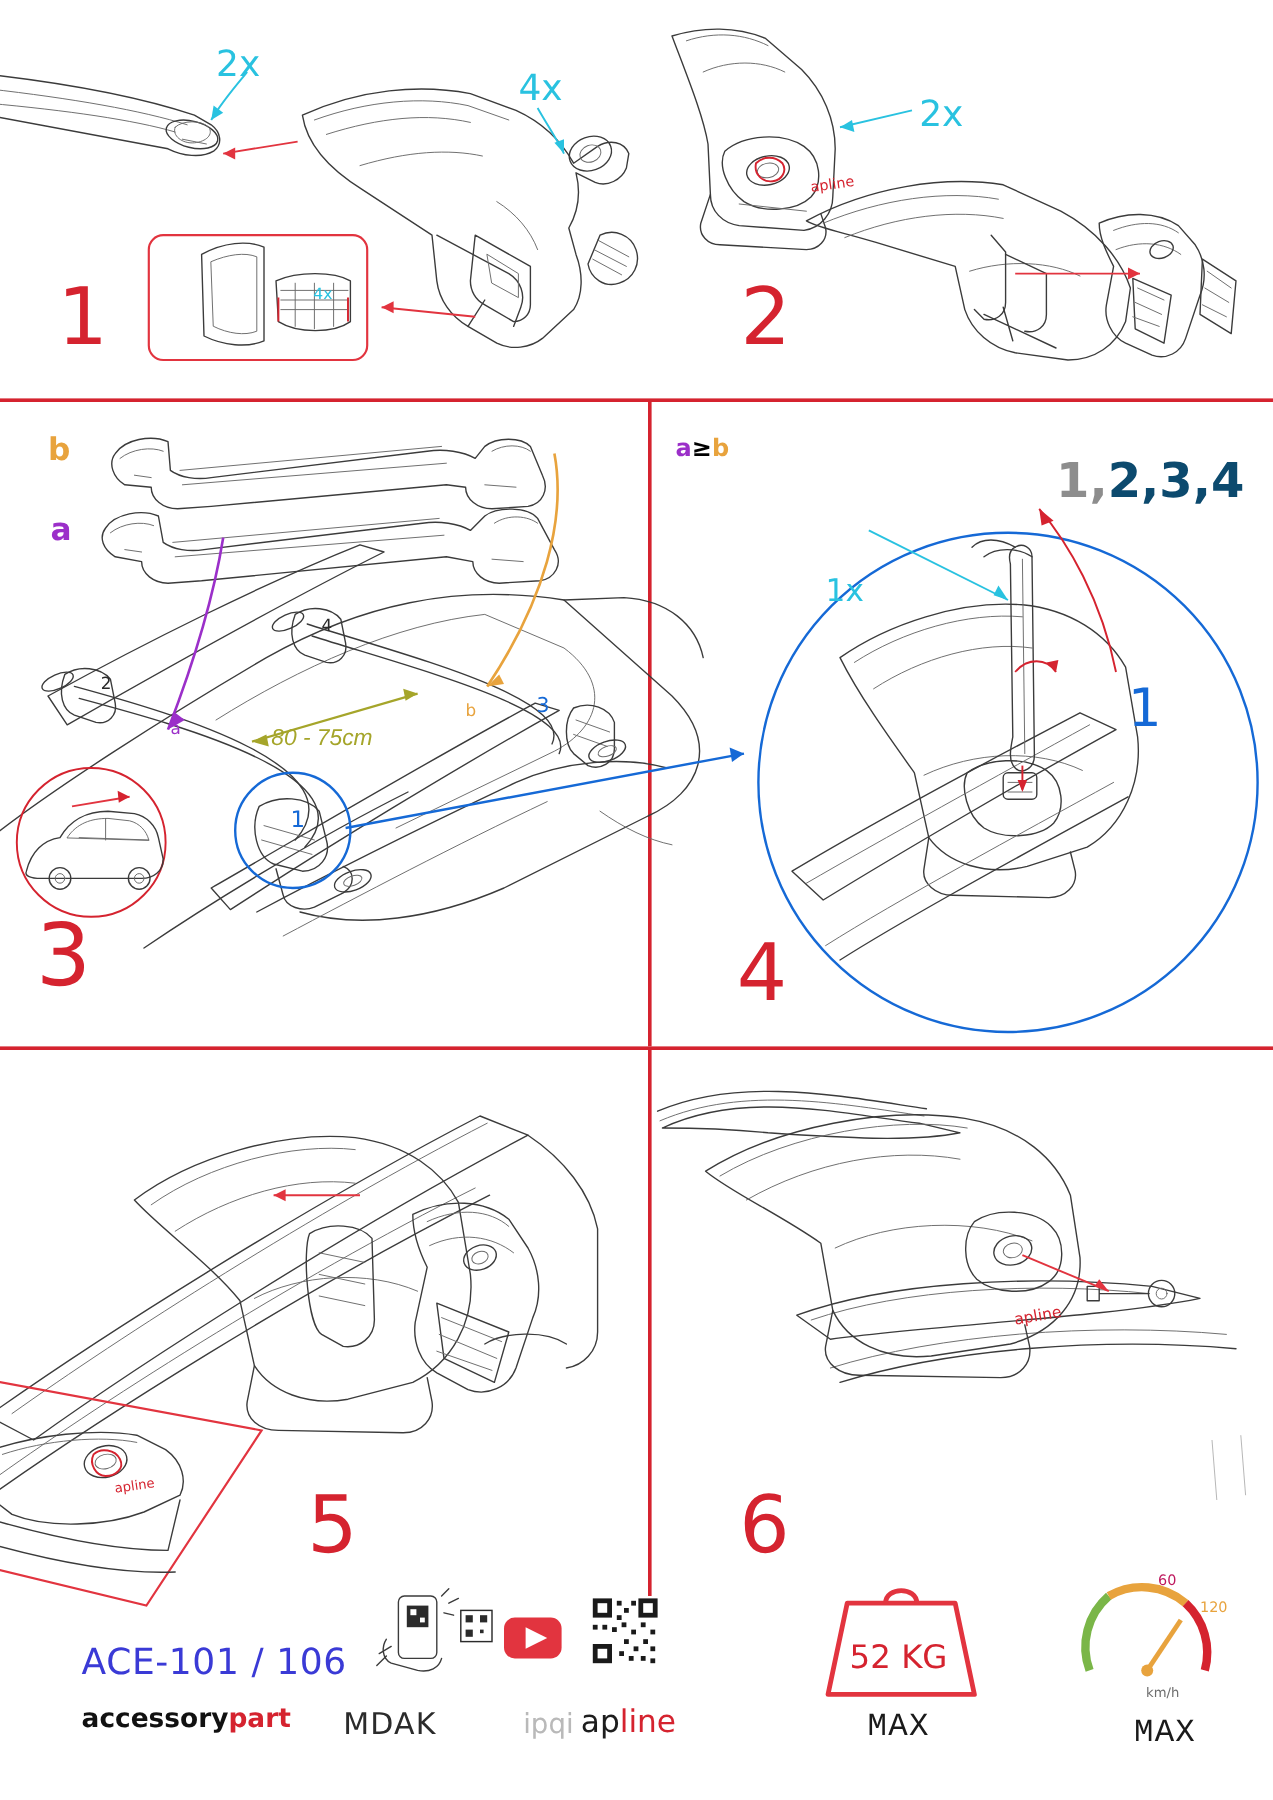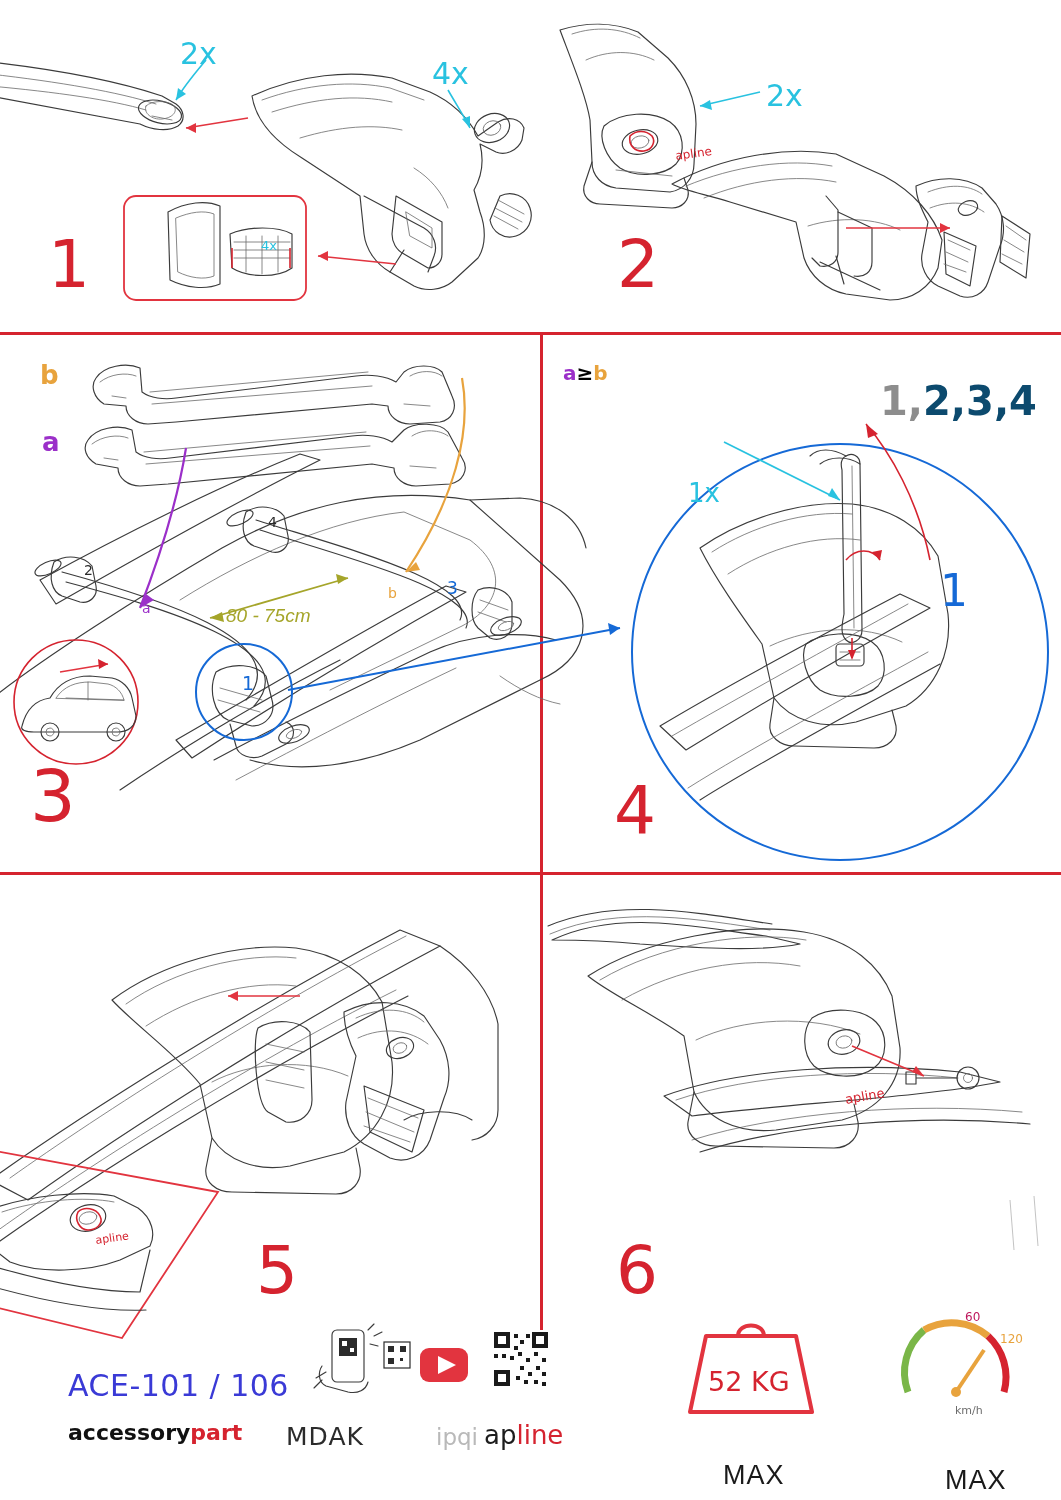--- a/index.html
+++ b/index.html
@@ -127,22 +127,22 @@
   #logo-apline {
     position: absolute; left: 484px; top: 1420px;
     font-family: "DejaVu Sans", sans-serif;
     font-size: 26px;
   }
   #logo-apline .dark { color: #1d1d1d; }
   #logo-apline .red { color: #d5232f; }
 
   .max-caption {
     position: absolute;
-    font-family: Liberation Sans, sans-serif;
-    font-size: 27px; color: #1a1a1a; letter-spacing: 1px; margin-top: 35px;
+    font-family: Liberation Mono, monospace;
+    font-size: 27px; color: #1a1a1a; letter-spacing: 1px;
   }
   #max-weight-cap { left: 723px; top: 1425px; }
   #max-speed-cap { left: 945px; top: 1430px; }
 
   #weight-val {
     position: absolute; left: 708px; top: 1366px;
     color: #d5232f; font-family: "DejaVu Sans", sans-serif;
     font-size: 27px; font-weight: 400;
   }
   .gauge-tick {

